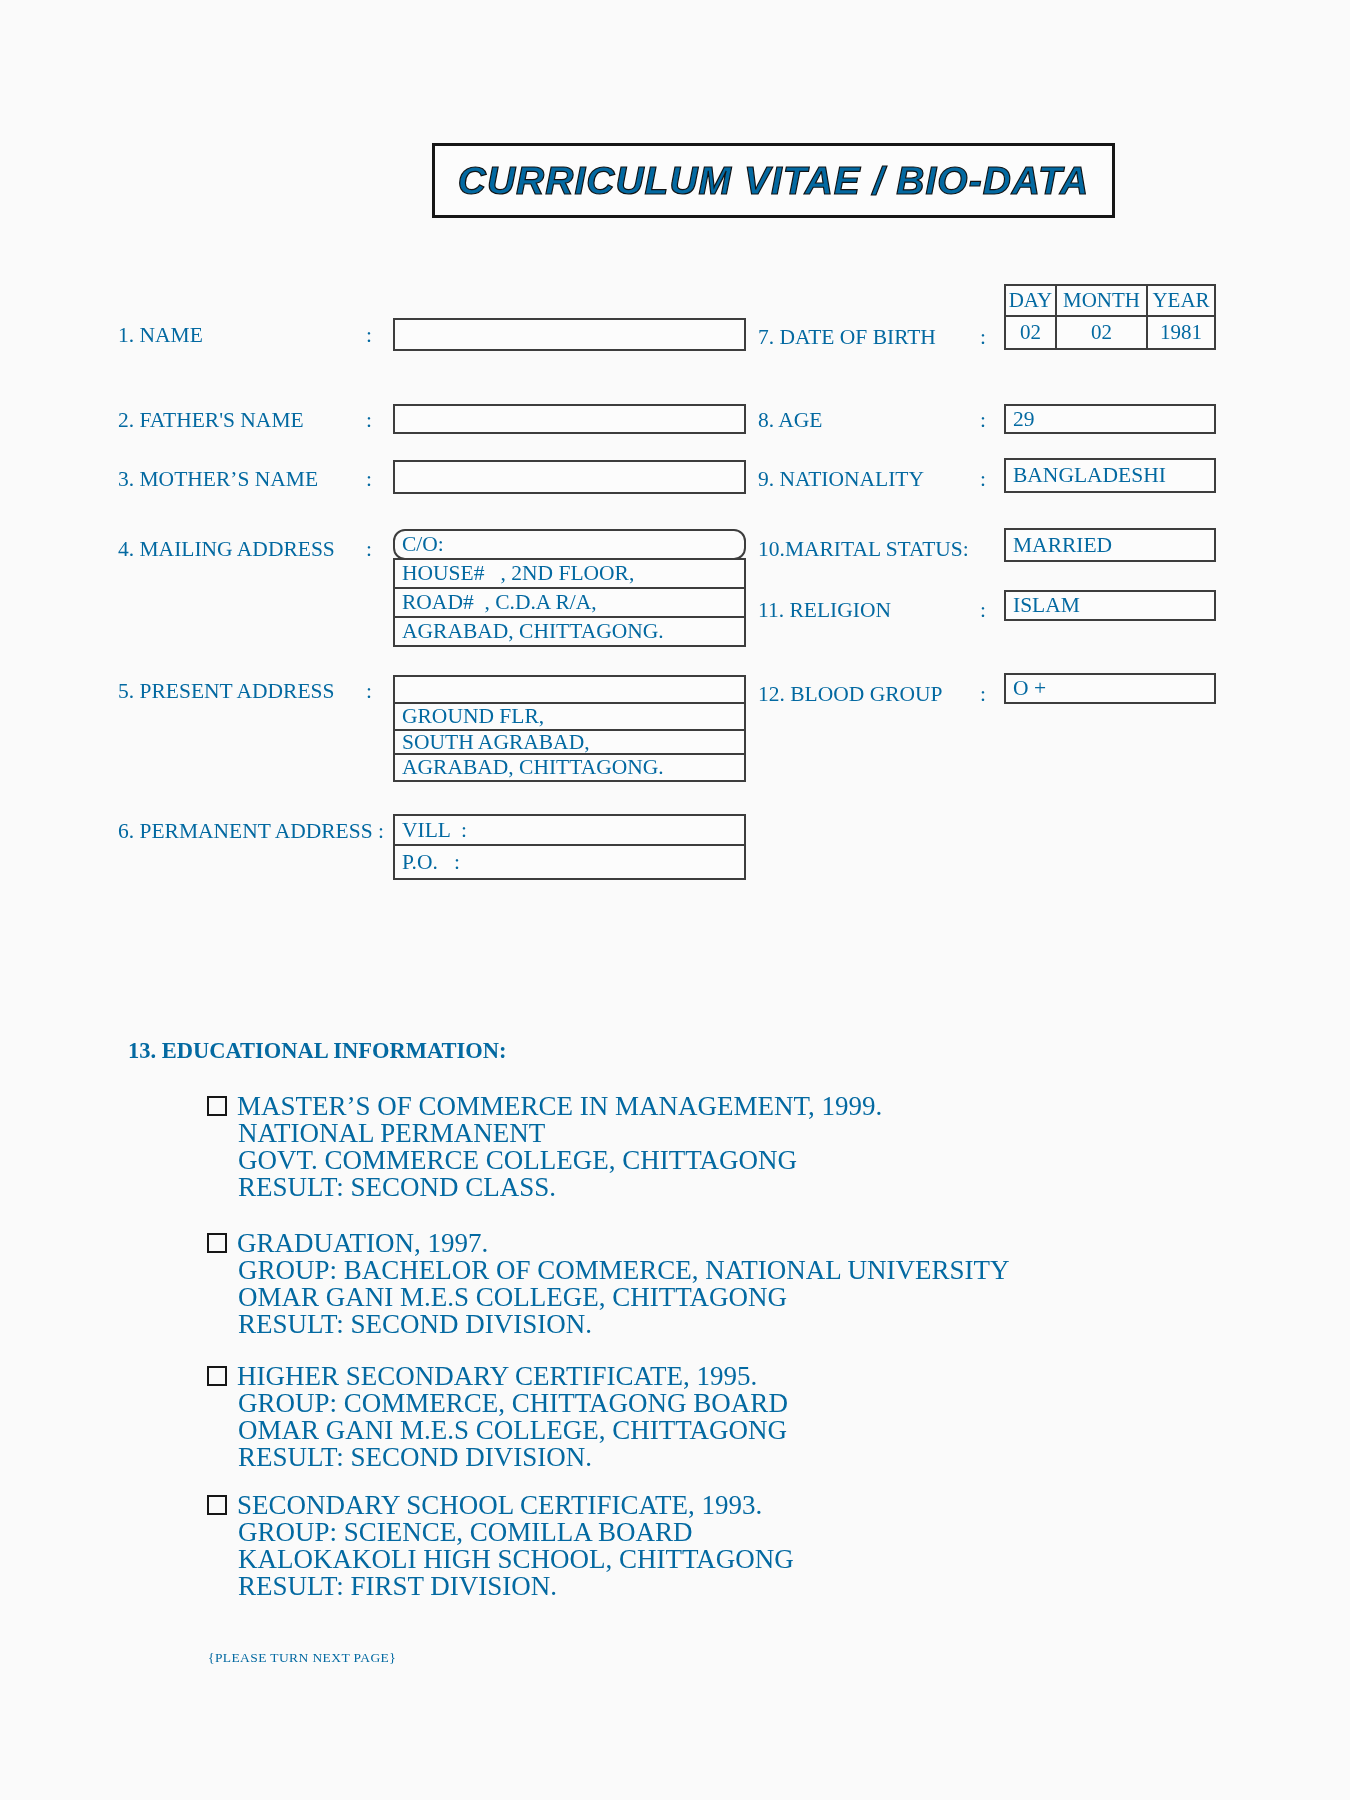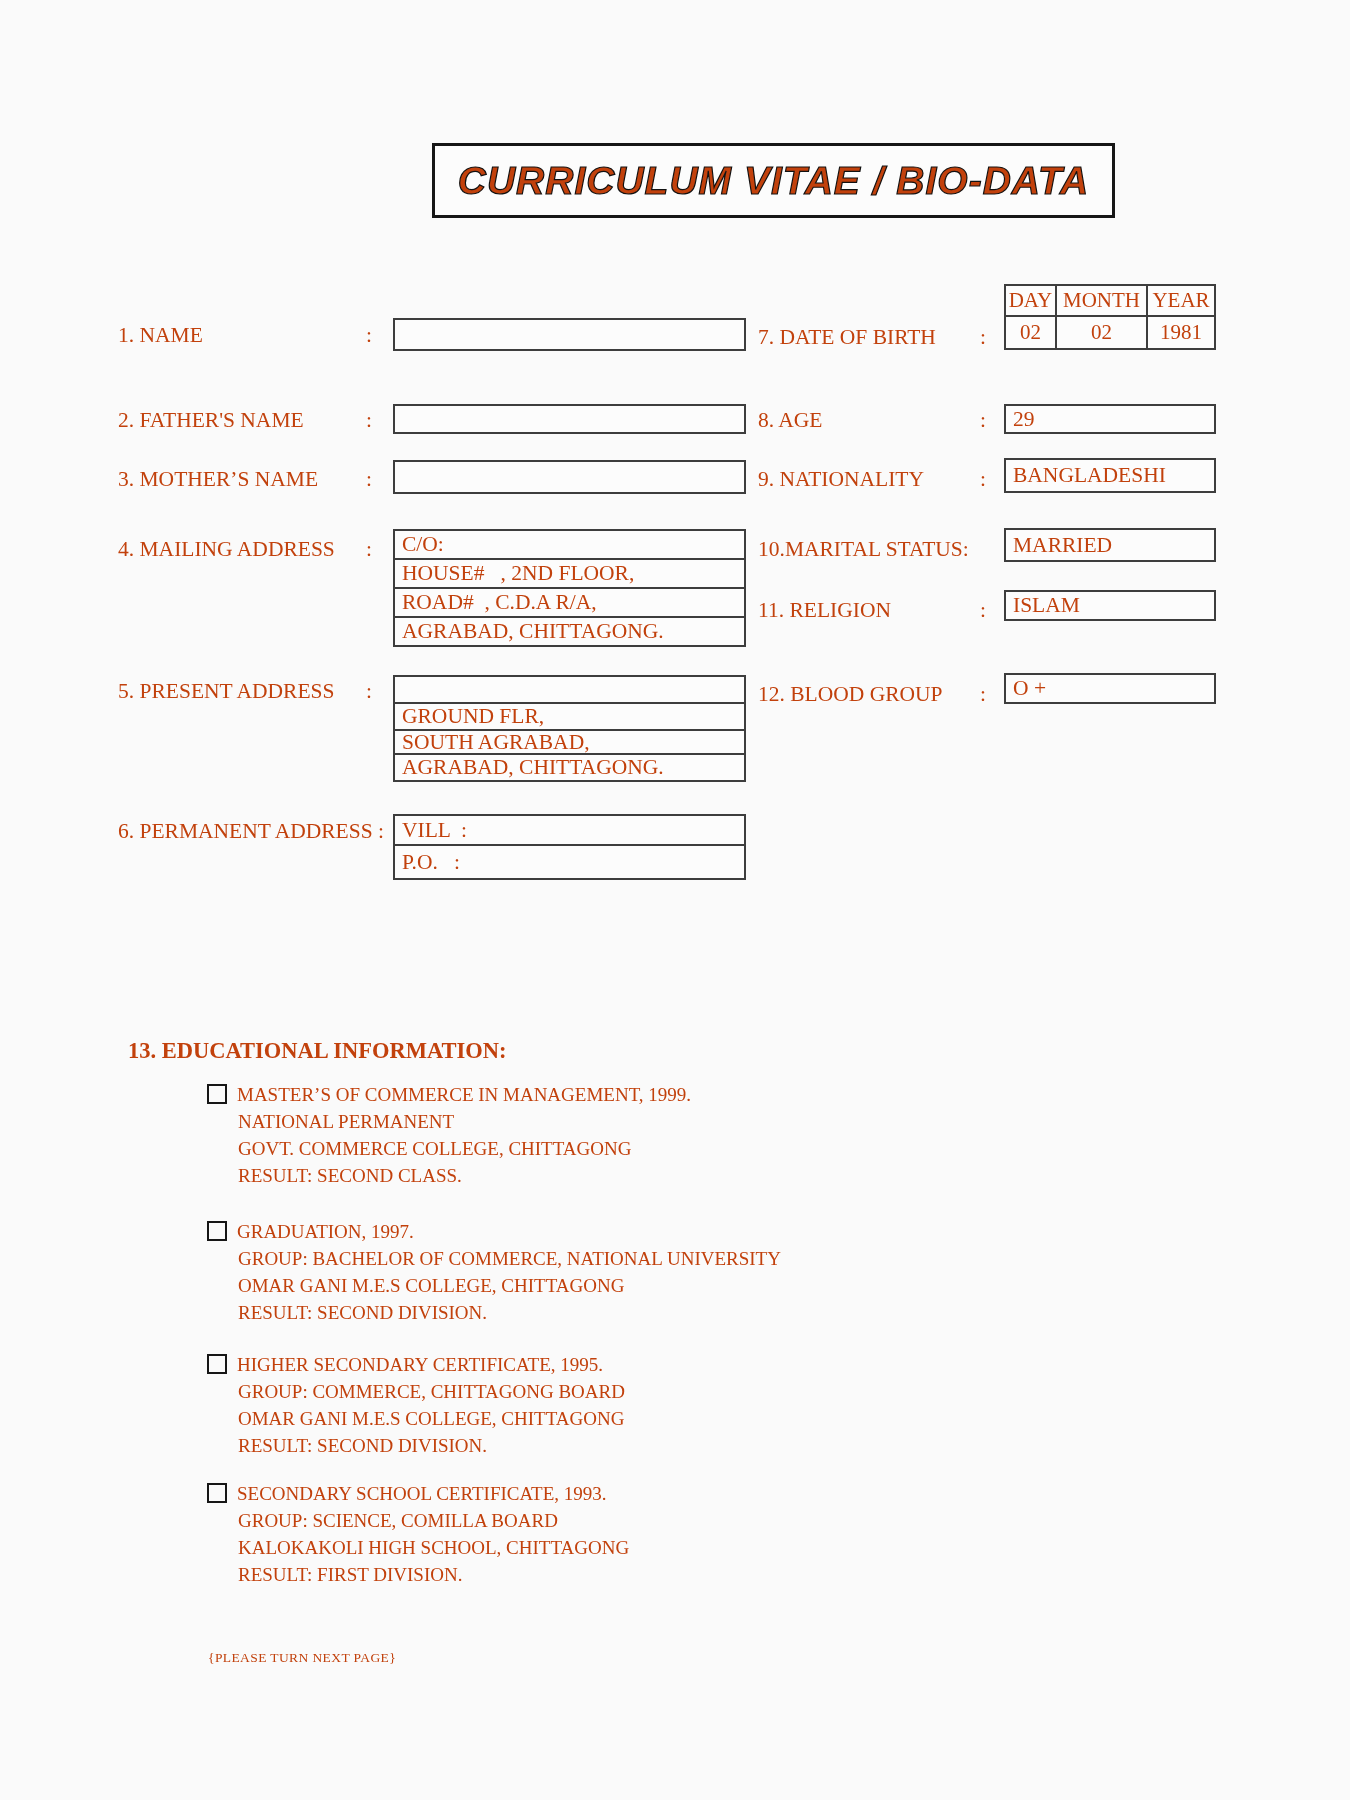--- a/index.html
+++ b/index.html
@@ -1,18 +1,18 @@
 <!DOCTYPE html>
 <html><head>
 <meta charset="utf-8">
 <style>
   html,body{margin:0;padding:0;background:#fafafa;}
   .page{
     position:relative;width:1350px;height:1800px;background:#fafafa;
-    font-family:"Liberation Serif","DejaVu Serif",serif;color:#c2410c;overflow:hidden;
+    font-family:"Liberation Serif","DejaVu Serif",serif;color:#0369a1;overflow:hidden;
   }
   .abs{position:absolute;}
   
   .title-box{
     left:432px;top:143px;width:683px;height:75px;
     border:3px solid #161616;background:#fcfcfc;
     display:flex;align-items:center;justify-content:center;box-sizing:border-box;
   }
   .title-text{
     font-family:"Liberation Sans","DejaVu Sans",sans-serif;
@@ -45,21 +45,21 @@
   .dob-cell{
     border-right:2px solid #3d3d3d;border-bottom:2px solid #3d3d3d;
     display:flex;align-items:center;justify-content:center;
     font-size:21px;white-space:pre;box-sizing:border-box;
   }
   .dob-cell.lastcol{border-right:none;}
   .dob-cell.lastrow{border-bottom:none;}
   .vcenter{display:flex;align-items:center;}
   
   .edu-heading{font-size:22.5px;font-weight:bold;white-space:pre;}
-  .edu-block{font-size:19px;line-height:27px;}
+  .edu-block{font-size:27px;line-height:27px;margin-top:12px;}
   .edu-first{display:flex;align-items:flex-start;}
   .chk{
     display:inline-block;width:16px;height:16px;border:2.5px solid #161616;
     margin:3px 10px 0 0;flex:0 0 auto;background:transparent;
   }
   .edu-line{margin-left:31px;white-space:pre;}
   .edu-first .txt{white-space:pre;}
   .footer-note{font-size:13.5px;letter-spacing:0.4px;white-space:pre;}
 </style>
 </head>
@@ -85,21 +85,21 @@
 
   <div class="abs flabel" style="left:118px;top:466px;">3. MOTHER’S NAME</div>
   <div class="abs fcolon" style="left:366px;top:466px;">:</div>
   <div class="abs fbox leftbox vcenter" style="top:460px;height:34px;">
     <span class="val"></span>
   </div>
 
   <div class="abs flabel" style="left:118px;top:536px;">4. MAILING ADDRESS</div>
   <div class="abs fcolon" style="left:366px;top:536px;">:</div>
   <div class="abs boxstack" style="top:529px;">
-    <div class="row" style="height:31px;">C/O:</div>
+    <div class="row" style="height:31px;border-radius:12px;">C/O:</div>
     <div class="row" style="height:31px;">HOUSE#   , 2ND FLOOR,</div>
     <div class="row" style="height:31px;">ROAD#  , C.D.A R/A,</div>
     <div class="row" style="height:31px;">AGRABAD, CHITTAGONG.</div>
   </div>
 
   <div class="abs flabel" style="left:118px;top:678px;">5. PRESENT ADDRESS</div>
   <div class="abs fcolon" style="left:366px;top:678px;">:</div>
   <div class="abs boxstack" style="top:675px;">
     <div class="row" style="height:29px;"></div>
     <div class="row" style="height:29px;">GROUND FLR,</div>

